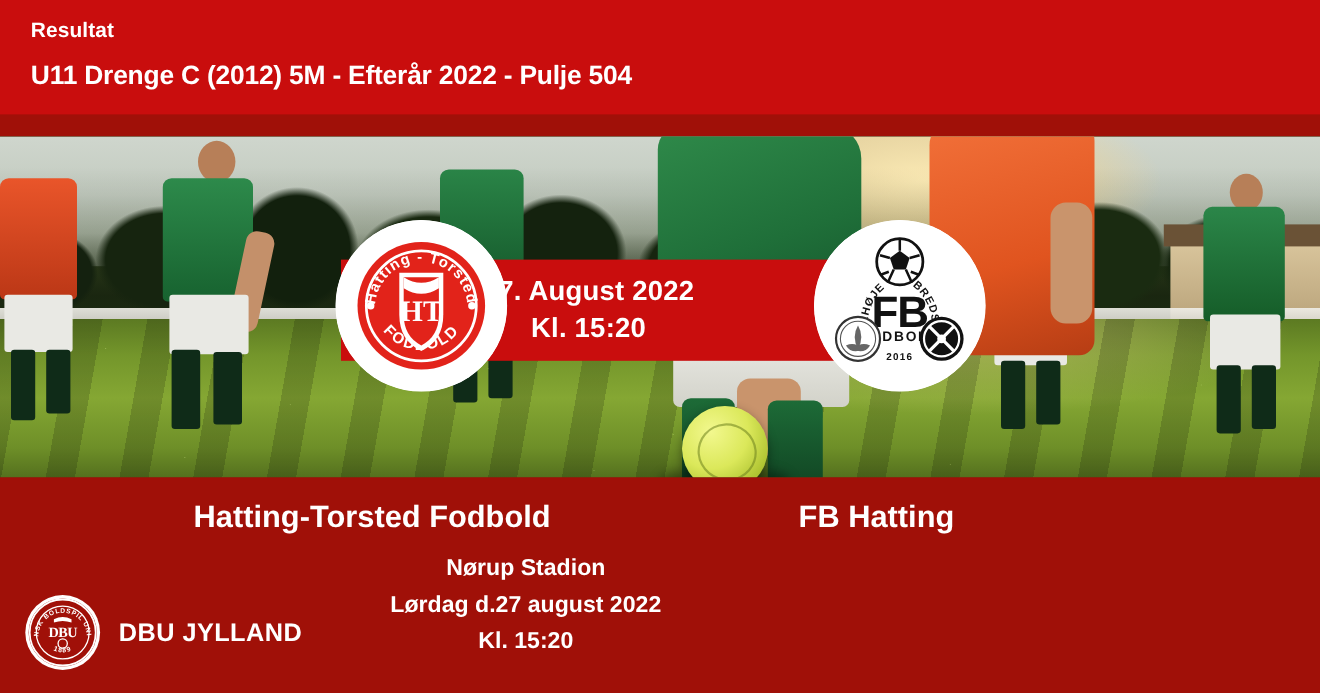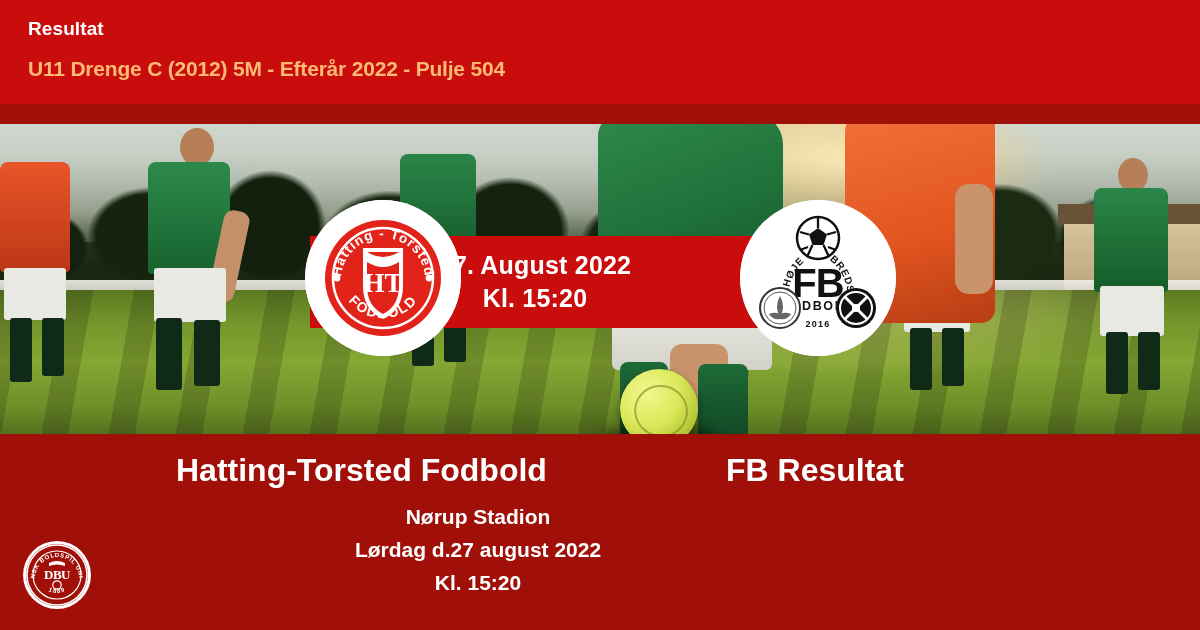--- a/index.html
+++ b/index.html
@@ -15,21 +15,21 @@
   .header {
     position:absolute; left:0; top:0; width:1200px; height:104px;
     background:#C90D0D;
     padding:18px 0 0 28px;
   }
   .kicker {
     color:#ffffff; font-size:19px; font-weight:bold; letter-spacing:.1px;
     line-height:22px;
   }
   .headline {
-    color:#fdba74; font-size:21px; font-weight:bold; line-height:40px;
+    color:#ffffff; font-size:24px; font-weight:bold; line-height:40px;
     margin-top:9px; letter-spacing:-.2px; white-space:nowrap;
   }
 
   
   .photo {
     position:absolute; left:0; top:124px; width:1200px; height:310px;
     overflow:hidden; background:#3a4a22;
   }
   .photo .sky {
     position:absolute; left:0; top:0; width:1200px; height:118px;
@@ -165,21 +165,21 @@
 
   
   .bottom {
     position:absolute; left:0; top:434px; width:1200px; height:196px;
     background:#A01008;
   }
   .teams {
     position:absolute; left:0; top:14px; width:1200px; height:44px;
   }
   .team-name {
-    position:absolute; color:#fff; font-size:32px; font-weight:bold;
+    position:absolute; color:#fff; font-size:28px; font-weight:bold;
     line-height:44px; white-space:nowrap;
   }
   .team-name.home { left:176px; }
   .team-name.away { left:726px; }
 
   .venue {
     position:absolute; left:0; top:66px; width:956px;
     text-align:center; color:#fff;
   }
   .venue div { font-size:21px; font-weight:bold; line-height:33px; }
@@ -321,21 +321,21 @@
           <path d="M 105 97 L 127 119 M 127 97 L 105 119" stroke="#ffffff" stroke-width="3"></path>
           <circle cx="116" cy="108" r="4" fill="#ffffff"></circle>
         </g>
       </svg>
     </div>
   </div>
 
   <div class="bottom">
     <div class="teams">
       <div class="team-name home">Hatting-Torsted Fodbold</div>
-      <div class="team-name away">FB Resultat</div>
+      <div class="team-name away">FB Hatting</div>
     </div>
     <div class="venue">
       <div>Nørup Stadion</div>
       <div>Lørdag d.27 august 2022</div>
       <div>Kl. 15:20</div>
     </div>
   </div>
 
   <div class="dbu">
     <div class="dbu-mark">
@@ -350,15 +350,16 @@
         </text>
         <path id="dbuArcBot" d="M 15 33 A 20 20 0 0 0 55 33" fill="none"></path>
         <text font-family="'Liberation Sans', sans-serif" font-size="6.2" font-weight="bold" fill="#ffffff" letter-spacing="1">
           <textPath href="#dbuArcBot" startOffset="50%" text-anchor="middle">1889</textPath>
         </text>
         <path d="M 27 23 Q 35 19 43 23 L 43 26 Q 35 23 27 26 Z" fill="#ffffff"></path>
         <circle cx="35" cy="45" r="4.2" fill="none" stroke="#ffffff" stroke-width="1.2"></circle>
         <text x="35" y="39" font-family="'Liberation Serif', serif" font-size="13" font-weight="bold" fill="#ffffff" text-anchor="middle" letter-spacing="-0.5">DBU</text>
       </svg>
     </div>
+    <div class="dbu-label">DBU JYLLAND</div>
   </div>
 
 </div>
 
 </body></html>

